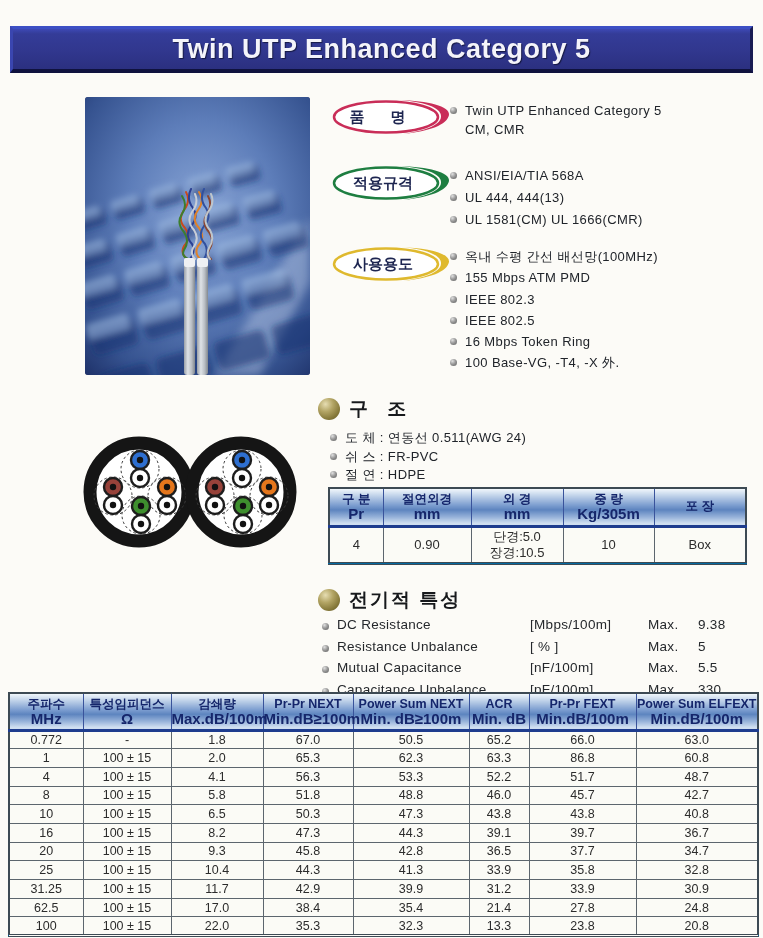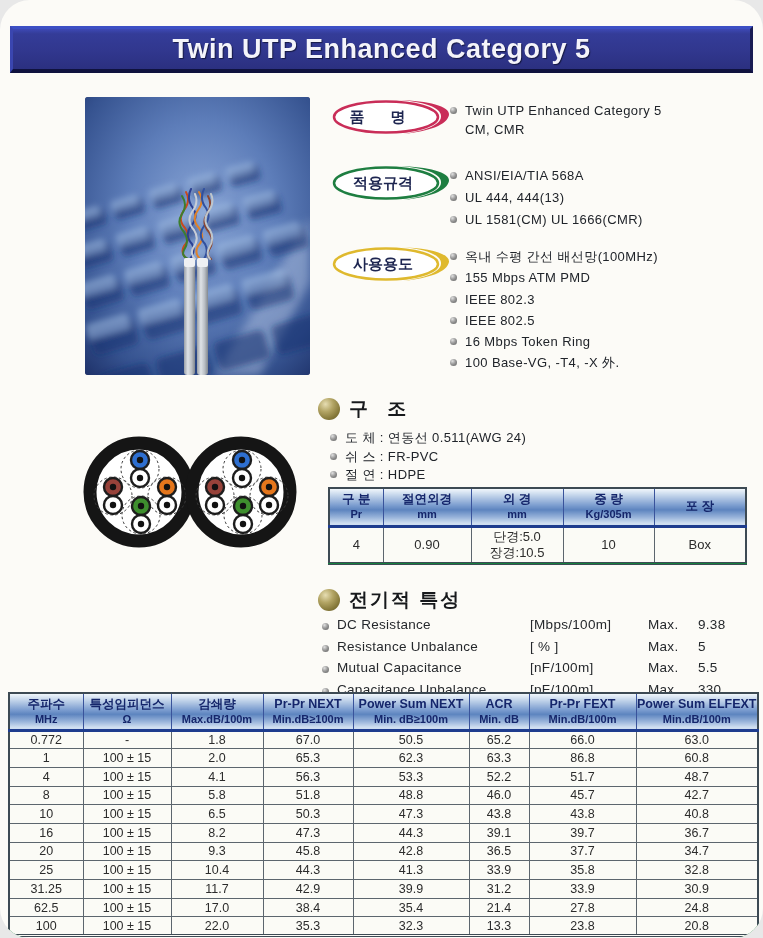--- a/index.html
+++ b/index.html
@@ -1,20 +1,20 @@
 <!DOCTYPE html>
 <html><head>
 <meta charset="utf-8">
 <style>
   * { margin:0; padding:0; box-sizing:border-box; }
   html,body { background:#e8e8e8; }
   body { font-family:"Liberation Sans","DejaVu Sans",sans-serif; }
   .page {
     position:relative; width:763px; height:938px; margin:0 auto;
-    background:#fcfbf7; overflow:hidden;border-radius:30px;
+    background:#fcfbf7; overflow:hidden;
   }
   
   .title-bar {
     position:absolute; left:10px; top:26px; width:743px; height:47px;
     background:linear-gradient(180deg,#3d48b4 0%,#343c98 12%,#31378e 55%,#2b3080 100%);
     border-top:3px solid #3c4fc4; border-left:3px solid #3a46b0;
     border-bottom:4px solid #0f123e; border-right:3px solid #181b52;
     display:flex; align-items:center; justify-content:center;
   }
   .title-bar span {
@@ -45,30 +45,30 @@
   .sec-head { position:absolute; display:flex; align-items:center; }
   .ball-g {
     width:22px; height:22px; border-radius:50%; margin-right:9px;
     background:radial-gradient(circle at 34% 28%, #e6ddb2 0%, #b3a565 35%, #857839 70%, #5f5526 100%);
   }
   .sec-title { font-size:19px; font-weight:bold; color:#17191c; letter-spacing:7px; }
   
   .struct-list { position:absolute; left:330px; top:428px; }
   .struct-list .spec-item { height:18.5px; font-size:13px; }
   
-  table { border-collapse:collapse; table-layout:fixed; position:absolute; background:#15803d; }
+  table { border-collapse:collapse; table-layout:fixed; position:absolute; background:#0369a1; }
   table, th, td { border:1px solid #5c666e; }
   table { border:2px solid #3d4a54; border-bottom:3px double #3d4a54; }
   th {
     background:linear-gradient(180deg,#f0f6fb 0%,#c2d4ea 18%,#7d9ed0 45%,#5d84bf 58%,#96b2d9 78%,#cfdef0 95%);
     border:1px solid #39539b; border-bottom:3px solid #1e3c8e;
     color:#15266b; font-weight:bold; padding:2px 0; vertical-align:middle;
   }
   th .h1 { font-size:12.5px; line-height:15px; }
-  th .h2 { font-size:11px; line-height:14px; }
+  th .h2 { font-size:15px; line-height:14px; }
   td {
     color:#2c2c2c; text-align:center; vertical-align:middle;
     white-space:pre-line; background:#fbfbf6;
   }
   #structure-table { left:328px; top:487px; width:417px; }
   #structure-table th { height:38px; }
   #structure-table td { height:37px; font-size:13px; line-height:16px; }
   #perf-table { left:8px; top:692px; width:749px; }
   #perf-table th { height:37px; }
   #perf-table td { height:18.7px; font-size:12.5px; padding:0; }

